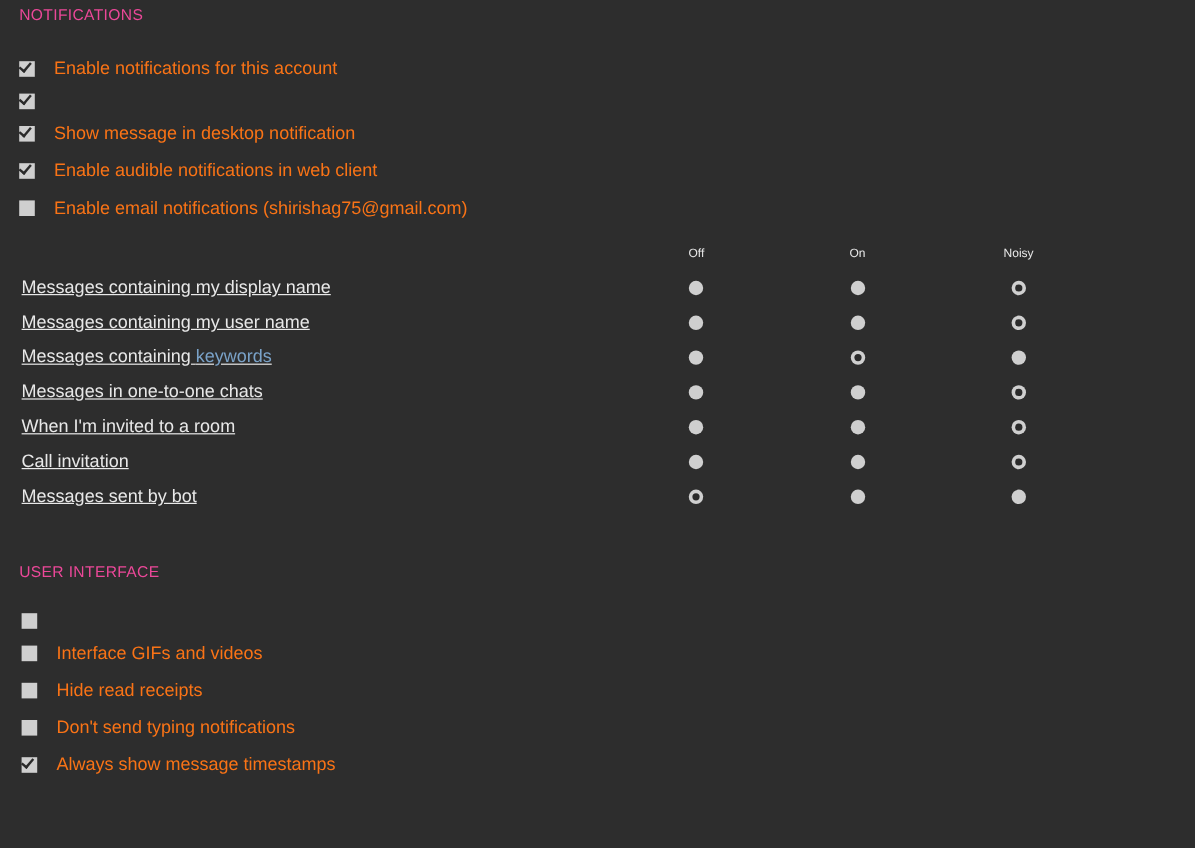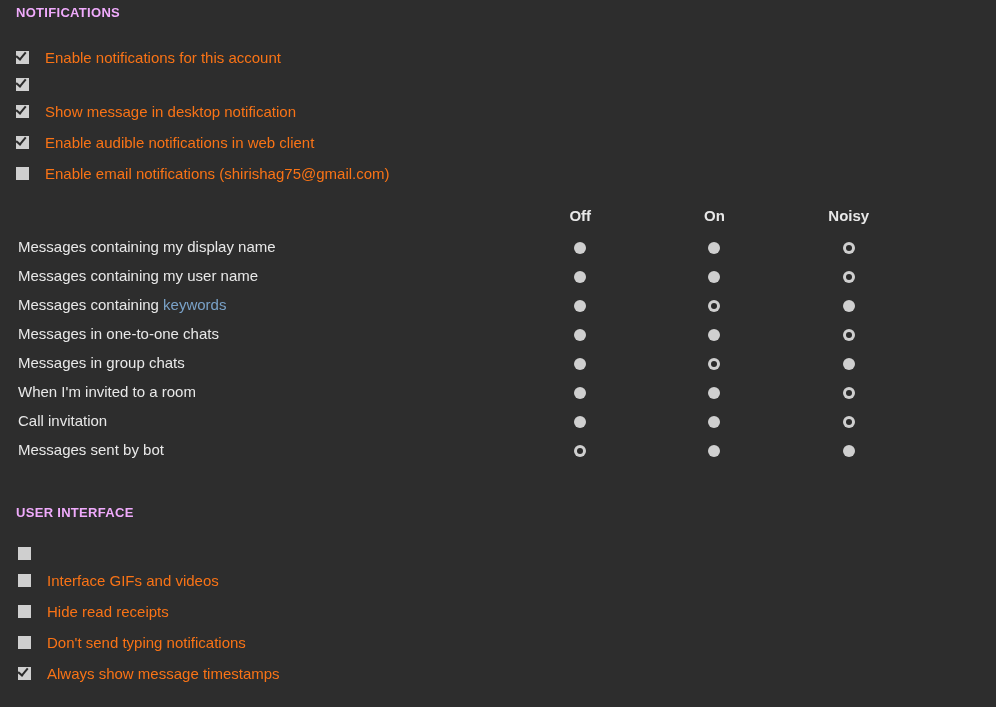--- a/index.html
+++ b/index.html
@@ -8,22 +8,22 @@
       color: #e8e8e8;
       font-family: "Segoe UI", "Helvetica Neue", Arial, sans-serif;
       font-size: 15px;
       line-height: 1.4;
       padding: 0 16px;
       width: 996px;
     }
     .section-heading {
       text-transform: uppercase;
       font-size: 13px;
-      font-weight: 700;
-      color: #f0abfc;
+      font-weight: 400;
+      color: #ec4899;
       letter-spacing: 0.3px;
       margin-top: 4px;
       margin-bottom: 22px;
     }
     .section-heading.second { margin-top: 40px; margin-bottom: 22px; }
 
     .cb-list { margin-bottom: 18px; }
     .cb-row {
       display: flex;
       align-items: center;
@@ -48,28 +48,29 @@
       height: 8px;
       border: solid #2a2a2a;
       border-width: 0 2px 2px 0;
       transform: rotate(40deg);
     }
     .cb-label { color: #f97316; cursor: pointer; }
 
     .rules-table { width: 900px; border-collapse: collapse; }
     .rules-table th {
       text-align: center;
-      font-weight: 700;
+      font-weight: 400;
       color: #e8e8e8;
-      font-size: 15px;
+      font-size: 10px;
       padding-bottom: 6px;
     }
     .rules-table th.lbl { text-align: left; width: 500px; }
     .rules-table td {
       padding: 4px 0;
+      text-decoration: underline;
     }
     .rules-table td.lbl {
       text-align: left;
       padding-left: 2px;
     }
     .rules-table td.rc { text-align: center; width: 135px; }
     .kw-link { color: #7aa2c8; text-decoration: none; cursor: pointer; }
 
     .radio {
       display: inline-block;
@@ -147,26 +148,20 @@
         <td class="rc"><span class="radio sel"></span></td>
         <td class="rc"><span class="radio"></span></td>
       </tr>
       <tr>
         <td class="lbl">Messages in one-to-one chats</td>
         <td class="rc"><span class="radio"></span></td>
         <td class="rc"><span class="radio"></span></td>
         <td class="rc"><span class="radio sel"></span></td>
       </tr>
       <tr>
-        <td class="lbl">Messages in group chats</td>
-        <td class="rc"><span class="radio"></span></td>
-        <td class="rc"><span class="radio sel"></span></td>
-        <td class="rc"><span class="radio"></span></td>
-      </tr>
-      <tr>
         <td class="lbl">When I'm invited to a room</td>
         <td class="rc"><span class="radio"></span></td>
         <td class="rc"><span class="radio"></span></td>
         <td class="rc"><span class="radio sel"></span></td>
       </tr>
       <tr>
         <td class="lbl">Call invitation</td>
         <td class="rc"><span class="radio"></span></td>
         <td class="rc"><span class="radio"></span></td>
         <td class="rc"><span class="radio sel"></span></td>

